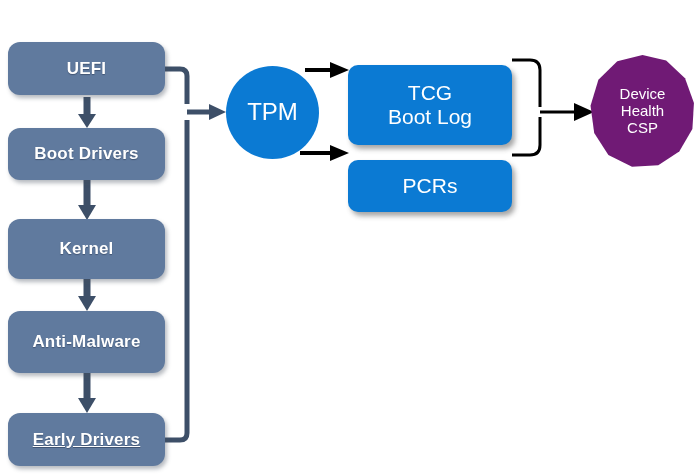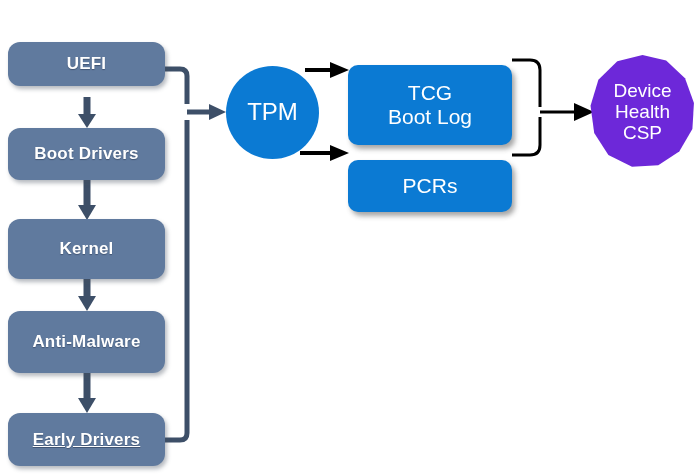--- a/index.html
+++ b/index.html
@@ -48,23 +48,23 @@
   }
   
   .tpm-circle {
     background: #0B7AD3;
     border-radius: 50%;
     font-weight: normal;
     font-size: 24px;
   }
   
   .csp-decagon {
-    background: #6d28d9;
+    background: #701a75;
     font-weight: normal;
-    font-size: 19px;
+    font-size: 15px;
     -webkit-clip-path: polygon(
       69.10% 2.45%, 90.45% 17.27%, 97.55% 42.00%,
       90.45% 67.73%, 69.10% 83.55%, 50.00% 97.55%,
       30.90% 83.55%,  9.55% 67.73%,  2.45% 42.00%,
       9.55% 17.27%, 30.90% 2.45%);
     clip-path: polygon(
       50% 0%, 72.5% 4.9%, 90.5% 20.6%, 99.0% 42.5%, 97.5% 65.5%,
       85.0% 85.5%, 65.0% 97.5%, 40.0% 99.0%, 17.5% 88.5%,
       4.0% 69.0%, 0.5% 45.0%, 8.0% 22.0%, 26.0% 5.5%);
   }
@@ -128,21 +128,21 @@
     </g>
 
     <g>
       <path class="conn-black" stroke-width="3" fill="none" d="M 512 60 L 530 60 Q 540 60 540 70 L 540 107"></path>
       <path class="conn-black" stroke-width="3" fill="none" d="M 512 155 L 530 155 Q 540 155 540 145 L 540 117"></path>
       <line class="conn-black" x1="540" y1="112" x2="578" y2="112" stroke-width="3"></line>
       <polygon class="arrow-black" points="574,103 574,121 594,112"></polygon>
     </g>
   </svg>
 
-  <div class="node boot-box" style="left:8px;  top:42px;  width:157px; height:44px;">
+  <div class="node boot-box" style="left:8px;  top:42px;  width:157px; height:53px;">
     <span class="node-line">UEFI</span>
   </div>
 
   <div class="node boot-box" style="left:8px;  top:128px; width:157px; height:52px;">
     <span class="node-line">Boot Drivers</span>
   </div>
 
   <div class="node boot-box" style="left:8px;  top:219px; width:157px; height:60px;">
     <span class="node-line">Kernel</span>
   </div>

